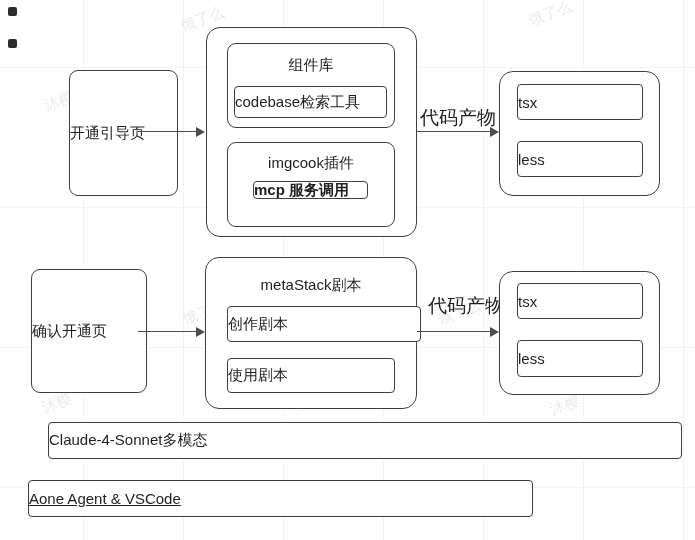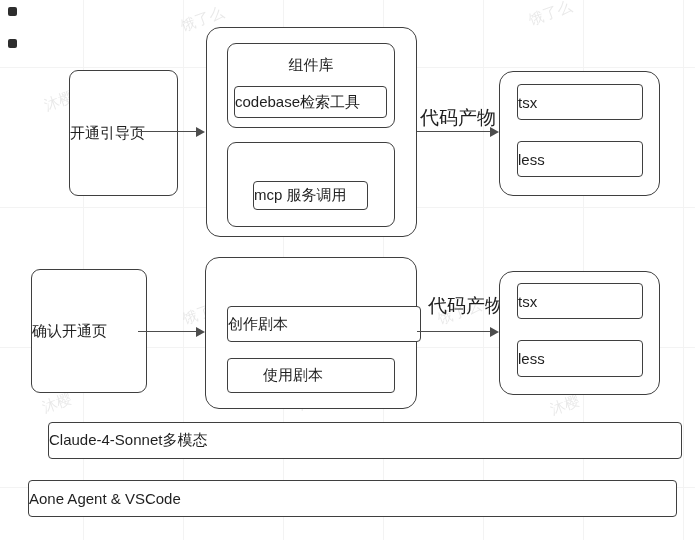--- a/index.html
+++ b/index.html
@@ -109,21 +109,22 @@
   <div class="arrow-head" style="left:196px; top:127px;"></div>
 
   <div class="box r-lg" style="left:206px; top:27px; width:211px; height:210px;padding-left:42px;">
     <div class="box r-md" style="left:20px; top:15px; width:168px; height:85px;">
       <div class="group-title" style="top:12px;">组件库</div>
       <div class="box r-sm center" style="left:6px; top:42px; width:153px; height:32px;">
         <span>codebase检索工具</span>
       </div>
     </div>
     <div class="box r-md" style="left:20px; top:114px; width:168px; height:85px;">
-      <div class="box r-sm center" style="left:25px; top:38px; width:115px; height:29px;">
+      <div class="group-title" style="top:11px;">imgcook插件</div>
+      <div class="box r-sm center" style="left:25px; top:38px; width:115px; height:18px;font-weight:bold;">
         <span>mcp 服务调用</span>
       </div>
     </div>
   </div>
 
   <div class="arrow-line" style="left:417px; top:131px; width:73px;"></div>
   <div class="arrow-head" style="left:490px; top:127px;"></div>
   <div class="arrow-label" style="left:420px; top:105px;">代码产物</div>
 
   <div class="box r-lg" style="left:499px; top:71px; width:161px; height:125px;">
@@ -136,41 +137,42 @@
   </div>
 
   <div class="box r-md center" style="left:31px; top:269px; width:116px; height:124px;">
     <span class="node-label">确认开通页</span>
   </div>
 
   <div class="arrow-line" style="left:138px; top:331px; width:58px;"></div>
   <div class="arrow-head" style="left:196px; top:327px;"></div>
 
   <div class="box r-lg" style="left:205px; top:257px; width:212px; height:152px;">
+    <div class="group-title" style="top:18px;">metaStack剧本</div>
     <div class="box r-sm center" style="left:21px; top:48px; width:194px; height:36px;">
       <span>创作剧本</span>
     </div>
-    <div class="box r-sm center" style="left:21px; top:100px; width:168px; height:35px;padding-left:35px;">
+    <div class="box r-sm center" style="left:21px; top:100px; width:168px; height:35px;">
       <span>使用剧本</span>
     </div>
   </div>
 
   <div class="arrow-line" style="left:417px; top:331px; width:73px;"></div>
   <div class="arrow-head" style="left:490px; top:327px;"></div>
   <div class="arrow-label" style="left:428px; top:293px;">代码产物</div>
 
   <div class="box r-lg" style="left:499px; top:271px; width:161px; height:124px;">
     <div class="box r-sm center" style="left:17px; top:11px; width:126px; height:36px;">
       <span>tsx</span>
     </div>
     <div class="box r-sm center" style="left:17px; top:68px; width:126px; height:37px;">
       <span>less</span>
     </div>
   </div>
 
   <div class="box r-sm center" style="left:28px; top:422px; width:634px; height:37px;margin-left:20px;">
     <span>Claude-4-Sonnet多模态</span>
   </div>
-  <div class="box r-sm center" style="left:28px; top:480px; width:649px; height:37px;">
+  <div class="box r-sm center" style="left:28px; top:480px; width:505px; height:37px;text-decoration:underline;">
     <span>Aone Agent &amp; VSCode</span>
   </div>
 
 </div>
 
 </body></html>

